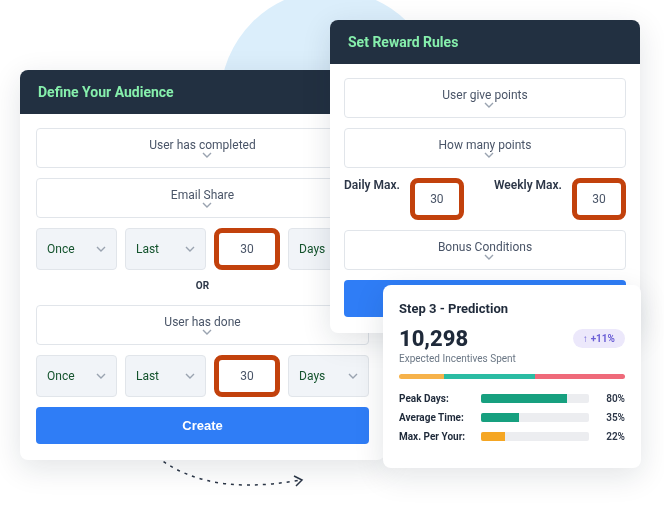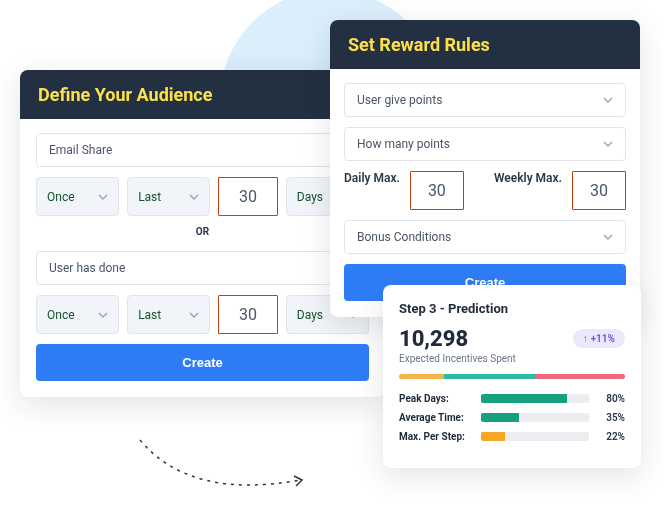--- a/index.html
+++ b/index.html
@@ -1,28 +1,28 @@
 <!DOCTYPE html>
 <html><head>
 <meta charset="utf-8">
 <style>
 * { box-sizing: border-box; margin: 0; padding: 0; }
 body { font-family: -apple-system, BlinkMacSystemFont, "Segoe UI", Roboto, sans-serif; width: 664px; height: 531px; position: relative; background: #fff; overflow: hidden; }
 .bg-circle { position: absolute; width: 220px; height: 220px; border-radius: 50%; background: #dbeefb; top: -10px; left: 220px; z-index: 0; }
 .small-circle { position: absolute; width: 16px; height: 16px; border-radius: 50%; background: #7ed3d8; top: 268px; left: 562px; z-index: 1; }
 .card { position: absolute; background: #fff; border-radius: 8px; box-shadow: 0 8px 30px rgba(20,30,50,0.12); overflow: hidden; z-index: 2; }
-.card-header { background: #223041; color: #fde047; font-weight: 700; font-size: 18px; padding: 14px 18px; }
+.card-header { background: #223041; color: #86efac; font-weight: 700; font-size: 14px; padding: 14px 18px; }
 .card-body { padding: 14px 16px 16px; }
-.select { display: flex; align-items: center; justify-content: space-between; border: 1px solid #e1e5ea; border-radius: 4px; background: #fff; padding: 9px 12px; font-size: 12px; color: #4a5568; margin-bottom: 10px; cursor: pointer; }
+.select { display: flex; align-items: center; justify-content: space-between; border: 1px solid #e1e5ea; border-radius: 4px; background: #fff; padding: 9px 12px; font-size: 12px; color: #4a5568; margin-bottom: 10px; cursor: pointer; flex-direction: column; }
 .chev { margin-left: 8px; }
 .chev svg { display: block; }
 .row { display: flex; gap: 8px; margin-bottom: 10px; }
 .chip { display: flex; align-items: center; justify-content: space-between; background: #f1f4f8; border: 1px solid #e1e5ea; border-radius: 4px; padding: 9px 10px; font-size: 12px; color: #14532d; cursor: pointer; }
 .chip .chev { margin-left: 6px; }
-.numfield { border: 1px solid #c2410c; border-radius: 1px; padding: 9px 10px; font-size: 16px; color: #4a5568; background: #fff; text-align: center; }
+.numfield { border: 5px solid #c2410c; border-radius: 8px; padding: 9px 10px; font-size: 12px; color: #4a5568; background: #fff; text-align: center; }
 .or { text-align: center; font-size: 10px; font-weight: 700; color: #2d3748; margin: 6px 0 14px; }
 .btn-create { background: #2f7df6; color: #fff; border: none; border-radius: 4px; width: 100%; padding: 11px 0; font-size: 13px; font-weight: 600; cursor: pointer; }
 #card-audience { top: 70px; left: 20px; width: 365px; }
 #card-reward { top: 20px; left: 330px; width: 310px; z-index: 3; }
 #card-reward .card-body { padding: 14px 14px 16px; }
 .reward-row { display: flex; align-items: flex-start; gap: 10px; margin-bottom: 10px; }
 .reward-label { font-size: 12px; color: #2d3748; font-weight: 600; white-space: nowrap; }
 .reward-row .numfield { width: 54px; }
 #card-pred { top: 285px; left: 383px; width: 258px; padding: 16px 16px 18px; z-index: 4; }
 .pred-title { font-size: 13px; font-weight: 700; color: #1f2a3a; margin-bottom: 10px; }
@@ -46,20 +46,28 @@
 
 <svg class="dotted-path" width="200" height="90">
   <path d="M 10 10 Q 60 70 170 50" stroke="#2b3647" stroke-width="1.5" stroke-dasharray="3 5" fill="none"></path>
   <path d="M 164 46 L 172 50 L 166 56" stroke="#2b3647" stroke-width="1.5" fill="none"></path>
 </svg>
 
 <div class="card" id="card-audience">
   <div class="card-header">Define Your Audience</div>
   <div class="card-body">
     <div class="select">
+      <span>User has completed</span>
+      <span class="chev">
+          <svg width="10" height="6">
+            <path d="M1 1 L5 5 L9 1" stroke="#9aa3b0" stroke-width="1.4" fill="none"></path>
+          </svg>
+        </span>
+    </div>
+    <div class="select">
       <span>Email Share</span>
       <span class="chev">
           <svg width="10" height="6">
             <path d="M1 1 L5 5 L9 1" stroke="#9aa3b0" stroke-width="1.4" fill="none"></path>
           </svg>
         </span>
     </div>
     <div class="row">
       <div class="chip" style="flex:1.3">
           <span>Once</span>
@@ -184,20 +192,20 @@
         <span class="metric-val">80%</span>
       </div>
       <div class="metric">
         <span class="metric-label">Average Time:</span>
         <div class="bar-track">
           <div class="bar-fill" style="width:35%;background:#17a07f"></div>
         </div>
         <span class="metric-val">35%</span>
       </div>
       <div class="metric">
-        <span class="metric-label">Max. Per Step:</span>
+        <span class="metric-label">Max. Per Your:</span>
         <div class="bar-track">
           <div class="bar-fill" style="width:22%;background:#f5a623"></div>
         </div>
         <span class="metric-val">22%</span>
       </div>
     </div>
 </div>
 
 </body></html>

